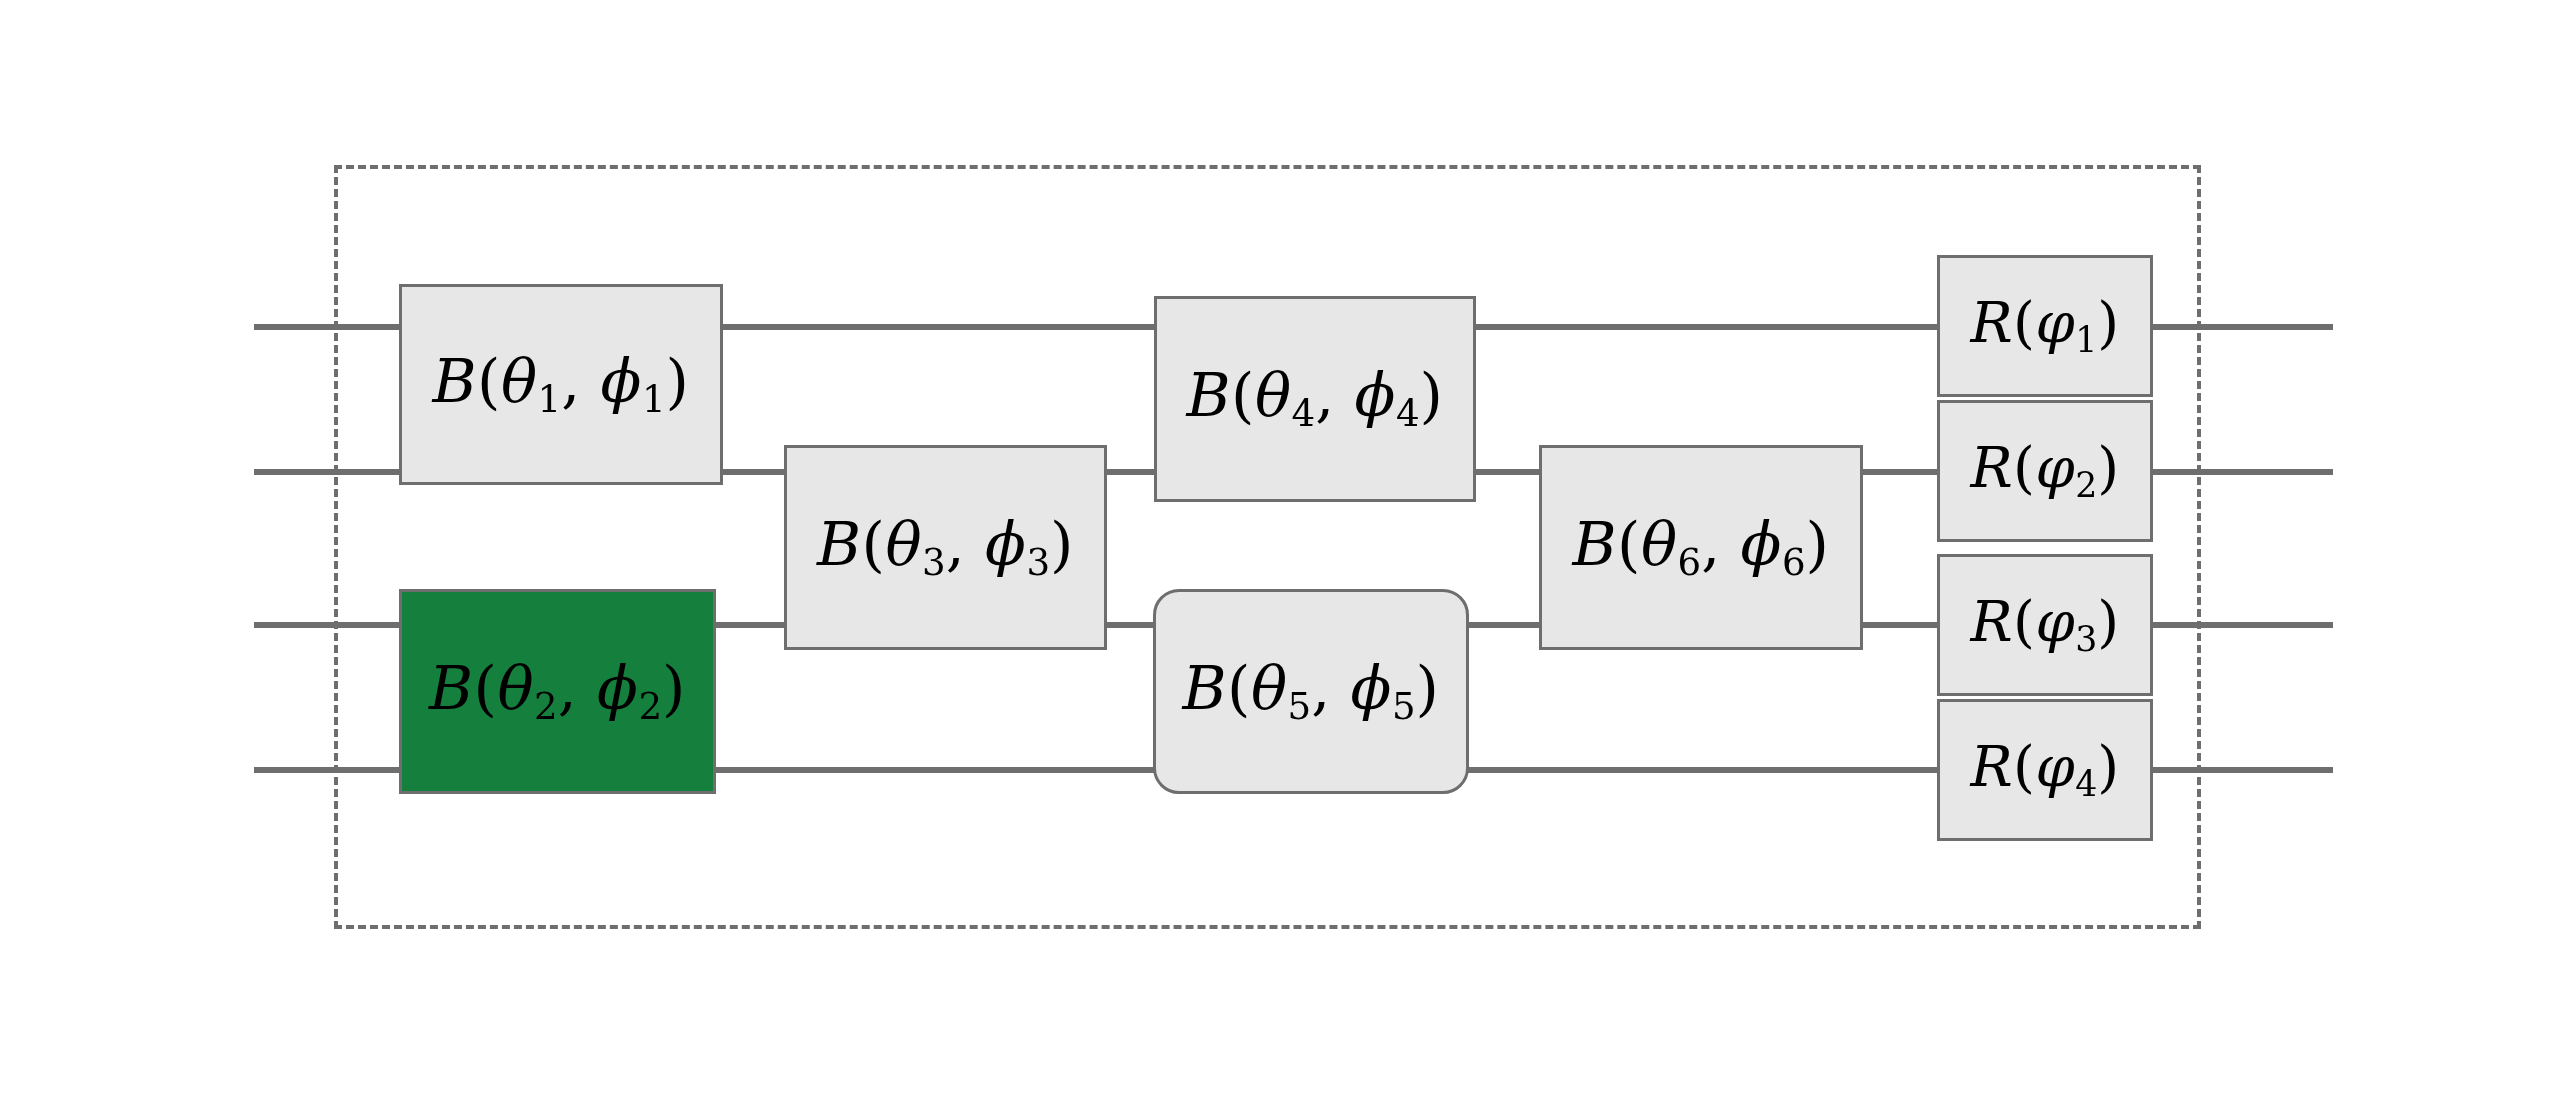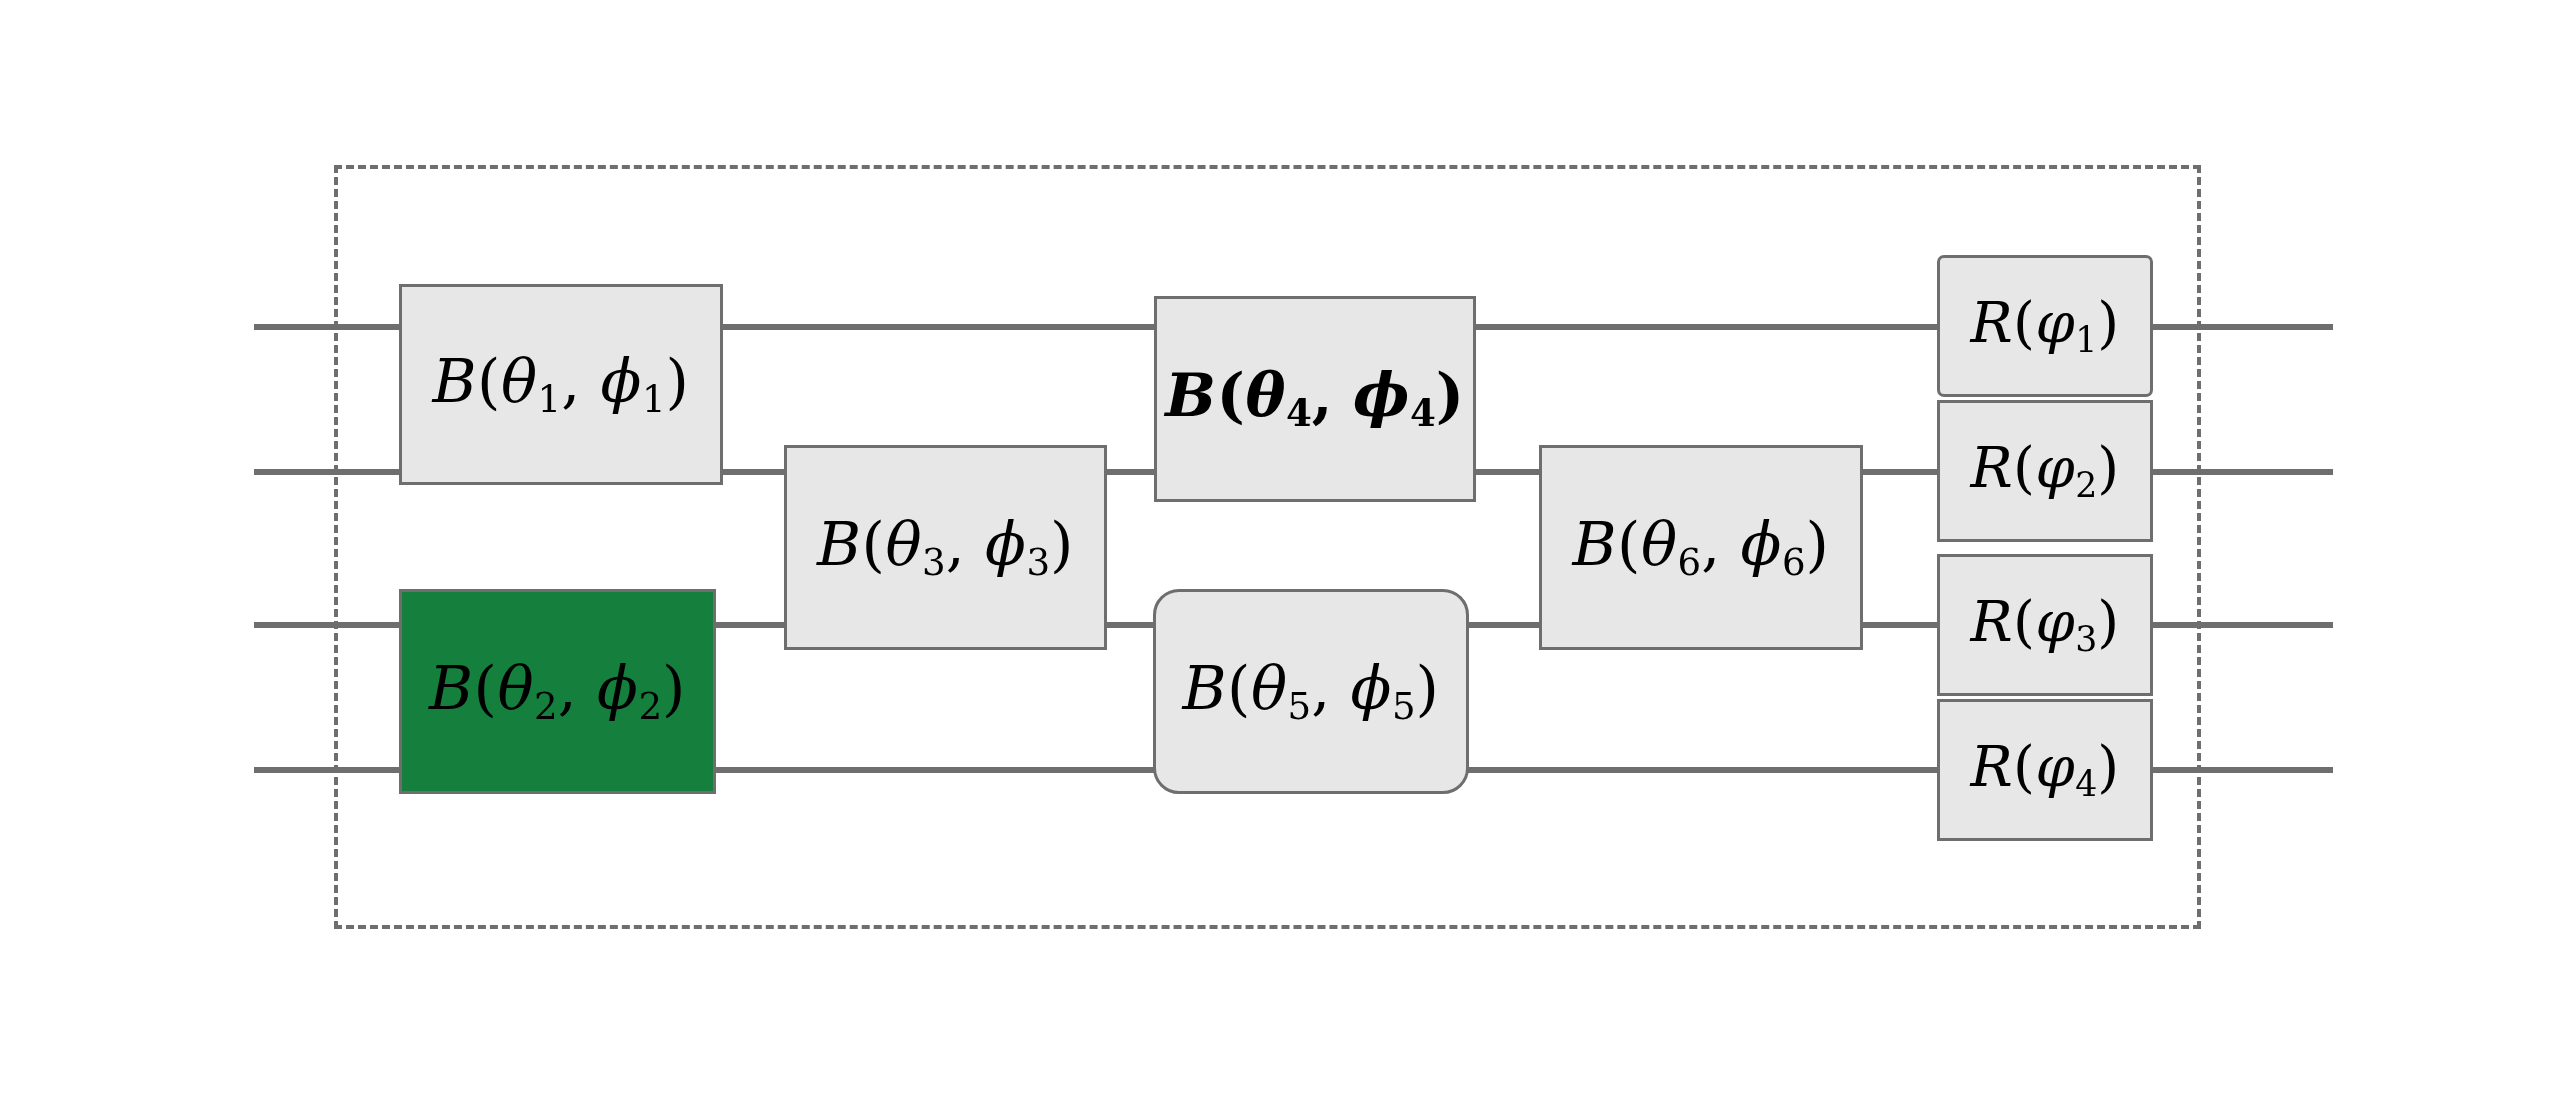--- a/index.html
+++ b/index.html
@@ -85,30 +85,30 @@
   <div id="gates">
       <div class="gate gate-b" style="left: 399px; top: 284px; width: 324px; height: 201px; background: rgb(231, 231, 231); border-color: rgb(110, 110, 110);">
         <span class="gate-label"><span class="greek">B</span><span class="paren">(</span><span class="greek">θ</span><span class="sub">1</span><span class="comma">, </span><span class="greek">ϕ</span><span class="sub">1</span><span class="paren">)</span></span>
       </div>
       <div class="gate gate-b" style="left: 399px; top: 589px; width: 317px; height: 205px; background: #15803d; border-color: rgb(110, 110, 110);">
         <span class="gate-label"><span class="greek">B</span><span class="paren">(</span><span class="greek">θ</span><span class="sub">2</span><span class="comma">, </span><span class="greek">ϕ</span><span class="sub">2</span><span class="paren">)</span></span>
       </div>
       <div class="gate gate-b" style="left: 784px; top: 445px; width: 323px; height: 205px; background: rgb(231, 231, 231); border-color: rgb(110, 110, 110);">
         <span class="gate-label"><span class="greek">B</span><span class="paren">(</span><span class="greek">θ</span><span class="sub">3</span><span class="comma">, </span><span class="greek">ϕ</span><span class="sub">3</span><span class="paren">)</span></span>
       </div>
-      <div class="gate gate-b" style="left: 1154px; top: 296px; width: 322px; height: 206px; background: rgb(231, 231, 231); border-color: rgb(110, 110, 110); font-weight: bold;">
+      <div class="gate gate-b" style="left: 1154px; top: 296px; width: 322px; height: 206px; background: rgb(231, 231, 231); border-color: rgb(110, 110, 110);">
         <span class="gate-label"><span class="greek">B</span><span class="paren">(</span><span class="greek">θ</span><span class="sub">4</span><span class="comma">, </span><span class="greek">ϕ</span><span class="sub">4</span><span class="paren">)</span></span>
       </div>
       <div class="gate gate-b" style="left: 1153px; top: 589px; width: 316px; height: 205px; background: rgb(231, 231, 231); border-color: rgb(110, 110, 110); border-radius: 26px;">
         <span class="gate-label"><span class="greek">B</span><span class="paren">(</span><span class="greek">θ</span><span class="sub">5</span><span class="comma">, </span><span class="greek">ϕ</span><span class="sub">5</span><span class="paren">)</span></span>
       </div>
       <div class="gate gate-b" style="left: 1539px; top: 445px; width: 324px; height: 205px; background: rgb(231, 231, 231); border-color: rgb(110, 110, 110);">
         <span class="gate-label"><span class="greek">B</span><span class="paren">(</span><span class="greek">θ</span><span class="sub">6</span><span class="comma">, </span><span class="greek">ϕ</span><span class="sub">6</span><span class="paren">)</span></span>
       </div>
-      <div class="gate gate-r" style="left: 1937px; top: 255px; width: 216px; height: 142px; background: rgb(231, 231, 231); border-color: rgb(110, 110, 110); border-radius: 7px;">
+      <div class="gate gate-r" style="left: 1937px; top: 255px; width: 216px; height: 142px; background: rgb(231, 231, 231); border-color: rgb(110, 110, 110);">
         <span class="gate-label"><span class="greek">R</span><span class="paren">(</span><span class="greek">φ</span><span class="sub">1</span><span class="paren">)</span></span>
       </div>
       <div class="gate gate-r" style="left: 1937px; top: 400px; width: 216px; height: 142px; background: rgb(231, 231, 231); border-color: rgb(110, 110, 110);">
         <span class="gate-label"><span class="greek">R</span><span class="paren">(</span><span class="greek">φ</span><span class="sub">2</span><span class="paren">)</span></span>
       </div>
       <div class="gate gate-r" style="left: 1937px; top: 554px; width: 216px; height: 142px; background: rgb(231, 231, 231); border-color: rgb(110, 110, 110);">
         <span class="gate-label"><span class="greek">R</span><span class="paren">(</span><span class="greek">φ</span><span class="sub">3</span><span class="paren">)</span></span>
       </div>
       <div class="gate gate-r" style="left: 1937px; top: 699px; width: 216px; height: 142px; background: rgb(231, 231, 231); border-color: rgb(110, 110, 110);">
         <span class="gate-label"><span class="greek">R</span><span class="paren">(</span><span class="greek">φ</span><span class="sub">4</span><span class="paren">)</span></span>

